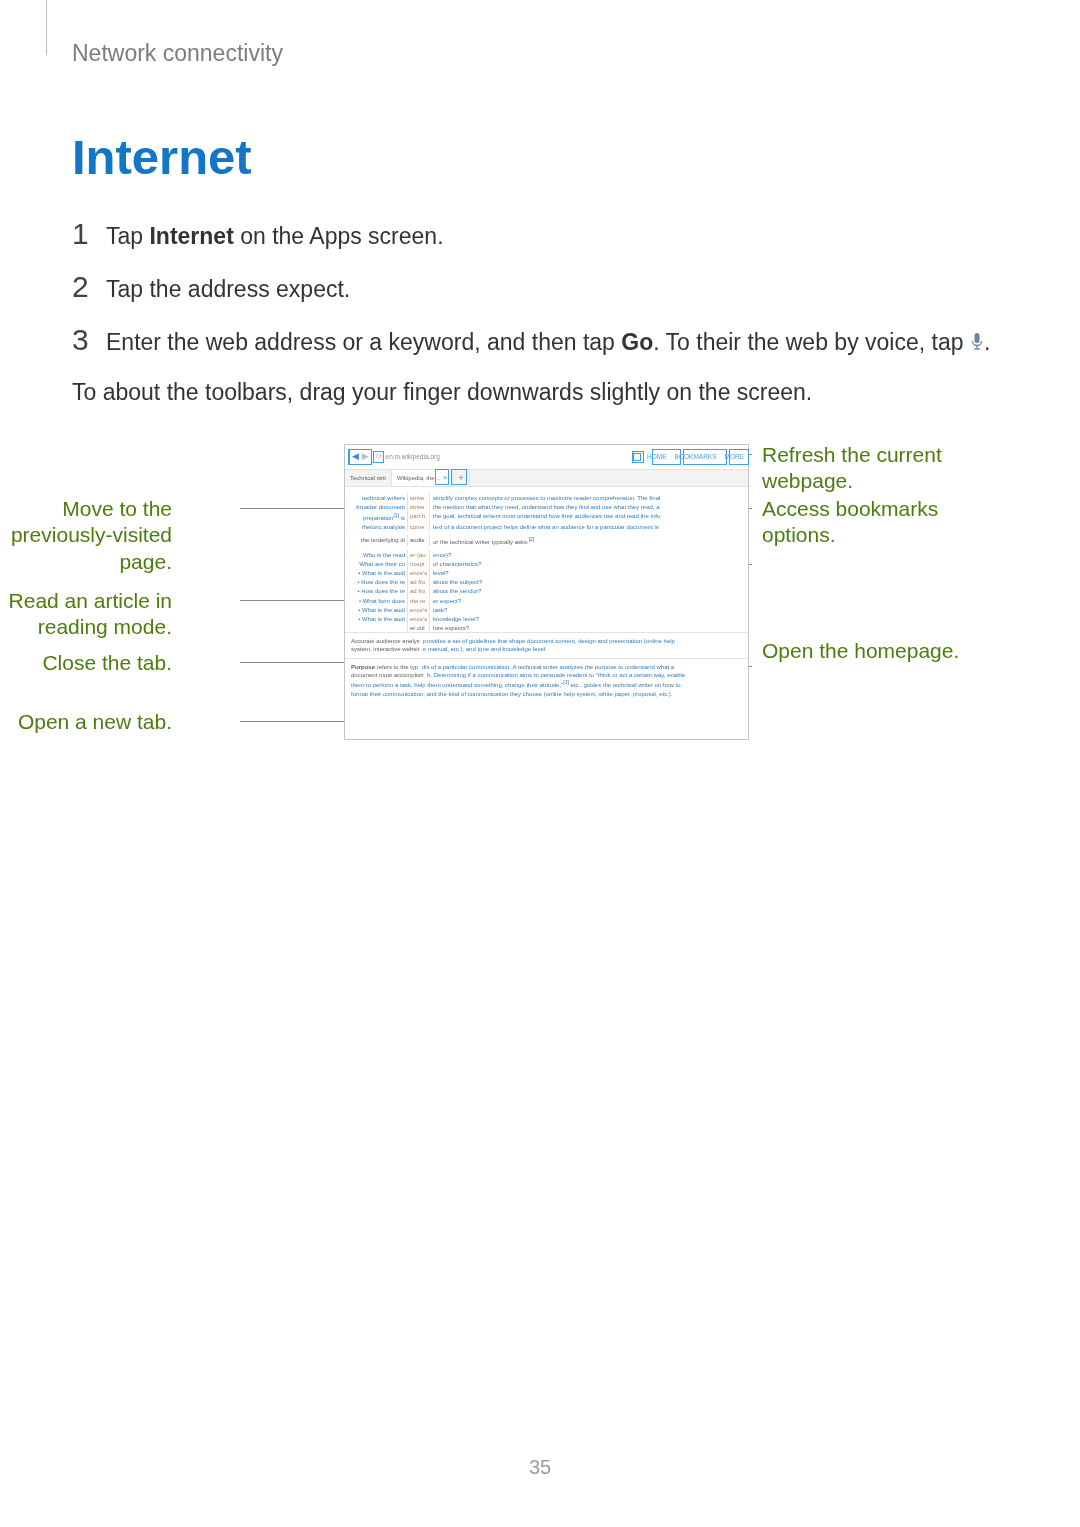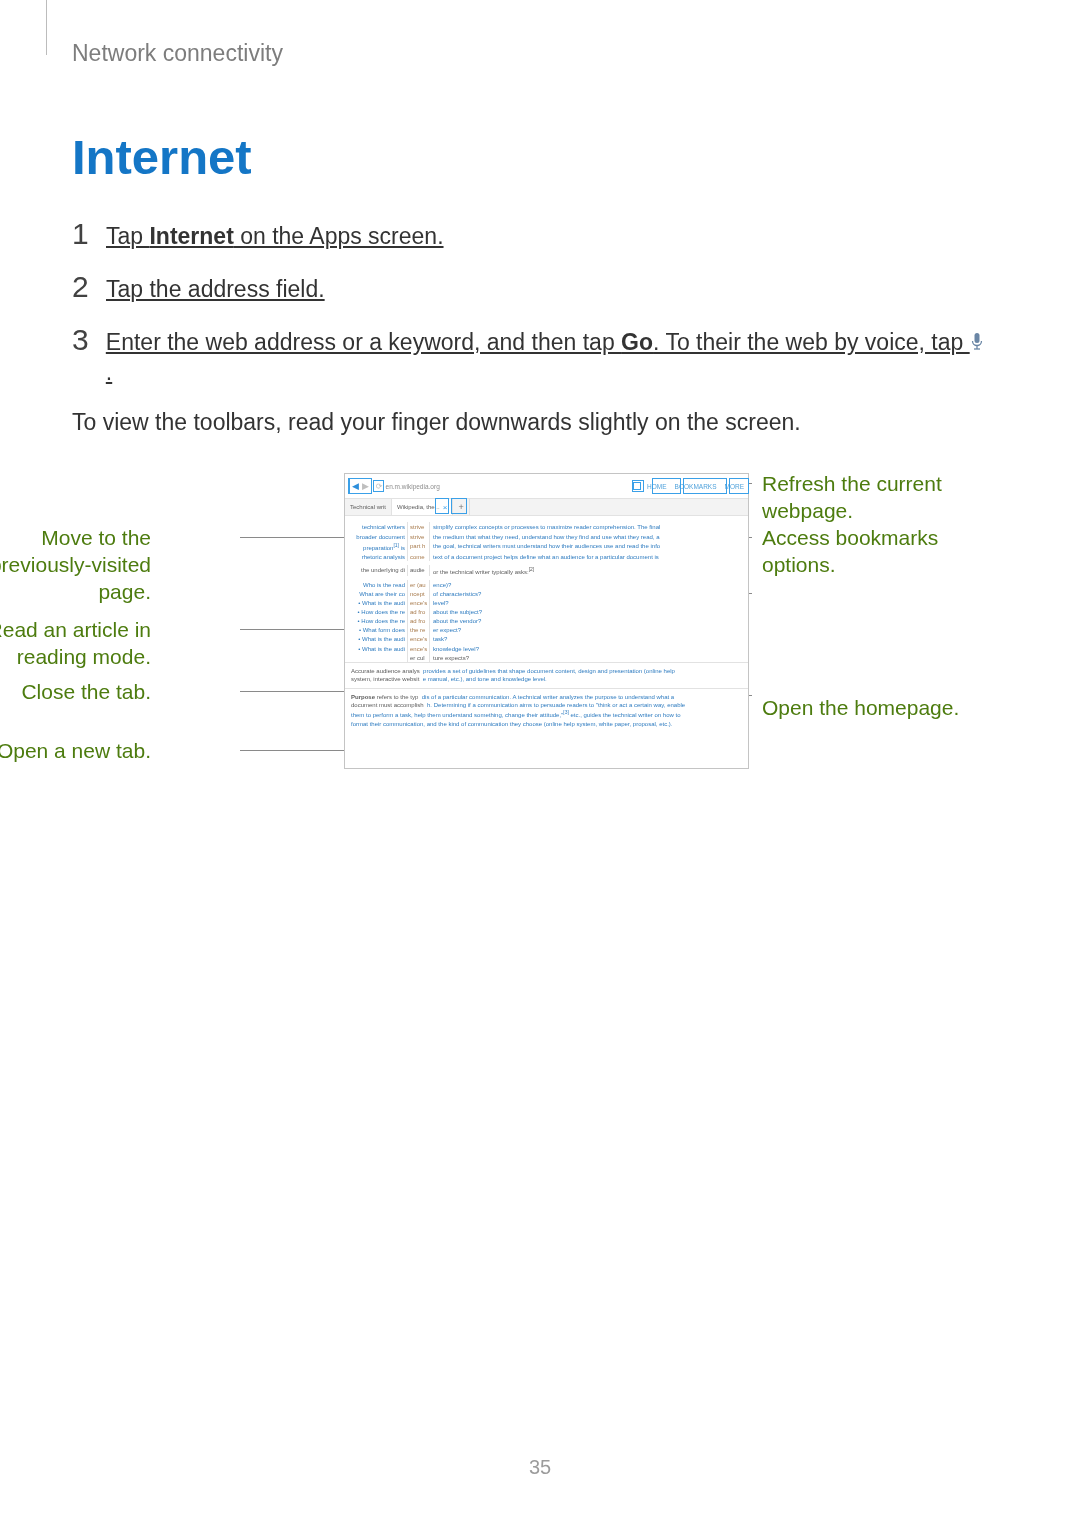--- a/index.html
+++ b/index.html
@@ -10,21 +10,21 @@
     background: #ffffff;
     font-family: "Segoe UI", "Myriad Pro", "Helvetica Neue", Arial, sans-serif;
     color: #333333;
     position: relative;
   }
   .page {
     position: relative;
     width: 1080px;
     height: 1527px;
     box-sizing: border-box;
-    padding: 40px 95px 40px 82px;
+    padding: 40px 74px 40px 82px;
   }
   .left-rule {
     position: absolute;
     left: 46px;
     top: 0;
     width: 0;
     height: 55px;
     border-left: 1px solid #bcbcbc;
   }
   .header-text {
@@ -48,21 +48,20 @@
     font-size: 30px;
     color: #424242;
     font-weight: 400;
     width: 34px;
     line-height: 1;
   }
   .numbered .step-text {
     font-size: 23px;
     color: #333333;
     line-height: 1.3;
-    text-decoration: underline;
   }
   .bold { font-weight: 700; }
   .body-line {
     font-size: 23px;
     color: #333333;
     margin: 0 0 30px -10px;
     line-height: 1.3;
   }
   .mic {
     display: inline-block;
@@ -236,50 +235,50 @@
   <div class="numbered">
     <div class="num">1</div>
     <div class="step-text">
       <span>Tap </span><span class="bold">Internet</span><span> on the Apps screen.</span>
     </div>
   </div>
 
   <div class="numbered">
     <div class="num">2</div>
     <div class="step-text">
-      <span>Tap the address field.</span>
+      <span>Tap the address expect.</span>
     </div>
   </div>
 
   <div class="numbered">
     <div class="num">3</div>
     <div class="step-text">
       <span>Enter the web address or a keyword, and then tap </span><span class="bold">Go</span><span>. To their the web by voice, tap </span><span class="mic">
         <svg viewBox="0 0 14 20" width="14" height="20">
           <rect x="4.5" y="1" width="5" height="10" rx="2.5" fill="#6a86a5"></rect>
           <path d="M2.5 9 a4.5 4.5 0 0 0 9 0" fill="none" stroke="#6a86a5" stroke-width="1.3"></path>
           <line x1="7" y1="13.5" x2="7" y2="17" stroke="#6a86a5" stroke-width="1.3"></line>
           <line x1="4" y1="17" x2="10" y2="17" stroke="#6a86a5" stroke-width="1.3"></line>
         </svg>
       </span><span>.</span>
     </div>
   </div>
 
-  <div class="body-line">To view the toolbars, read your finger downwards slightly on the screen.</div>
+  <div class="body-line">To about the toolbars, drag your finger downwards slightly on the screen.</div>
 
   <div class="diagram">
 
     <div class="callout left" style="top:58px">Move to the previously-visited page.</div>
     <div class="callout left" style="top:150px">Read an article in reading mode.</div>
     <div class="callout left" style="top:212px">Close the tab.</div>
     <div class="callout left" style="top:271px">Open a new tab.</div>
 
     <div class="callout right" style="top:4px">Refresh the current webpage.</div>
     <div class="callout right" style="top:58px">Access bookmarks options.</div>
-    <div class="callout right" style="top:228px">Open the homepage.</div>
+    <div class="callout right" style="top:200px">Open the homepage.</div>
 
     <div class="leader" style="left:158px; top:70px;  width:114px"></div>
     <div class="leader" style="left:158px; top:162px; width:147px"></div>
     <div class="leader" style="left:158px; top:224px; width:200px"></div>
     <div class="leader" style="left:158px; top:283px; width:218px"></div>
 
     <div class="leader" style="left:564px; top:16px;  width:106px"></div>
     <div class="leader" style="left:649px; top:70px;  width:21px"></div>
     <div class="leader" style="left:617px; top:126px; width:53px"></div>
     <div class="leader" style="left:583px; top:228px; width:87px"></div>

